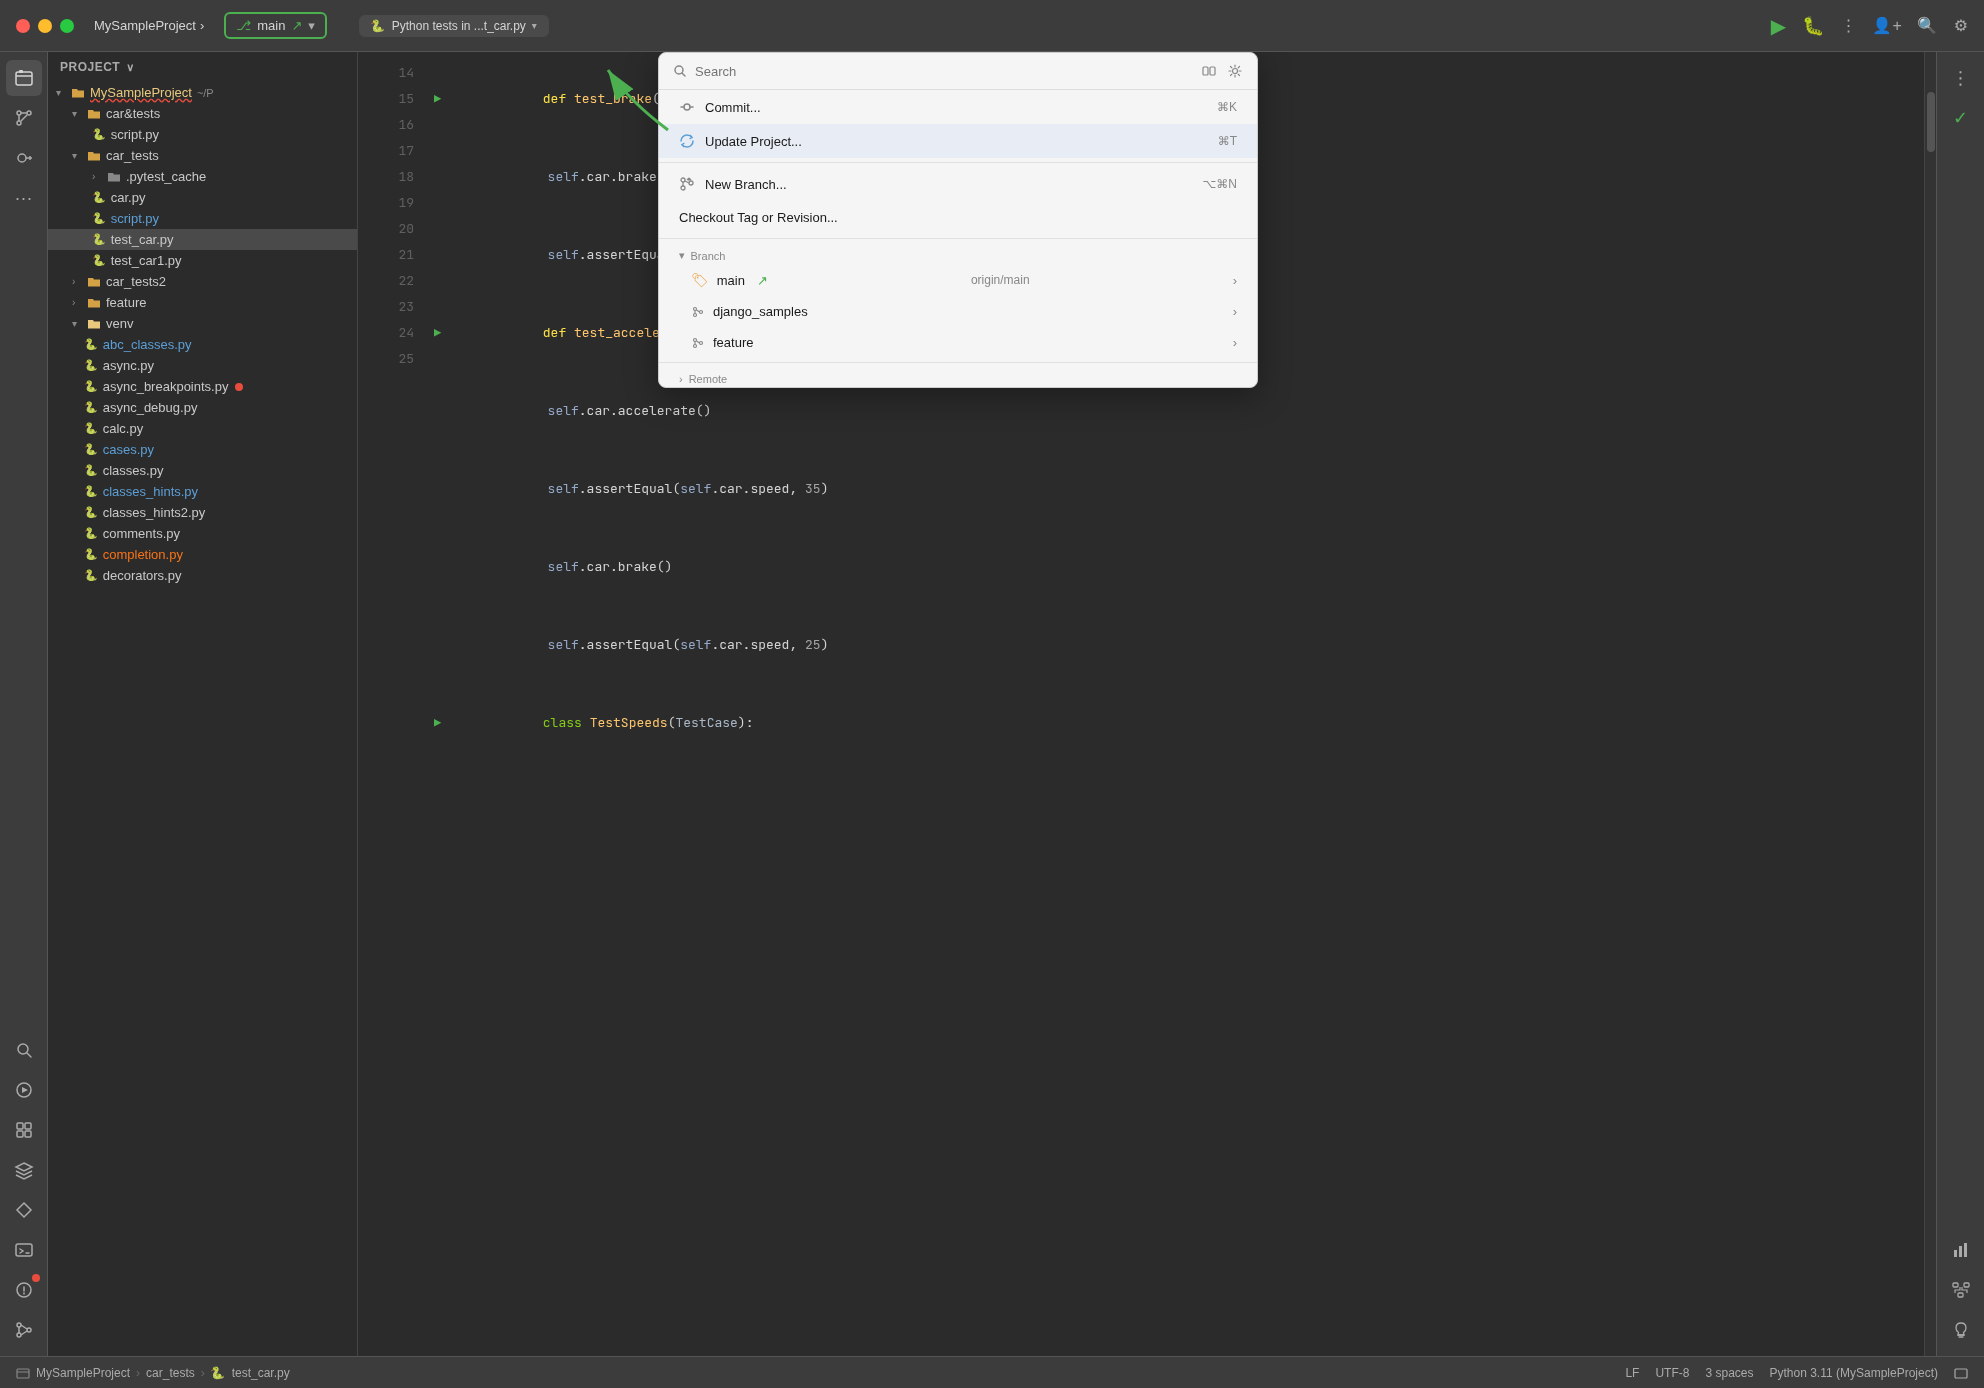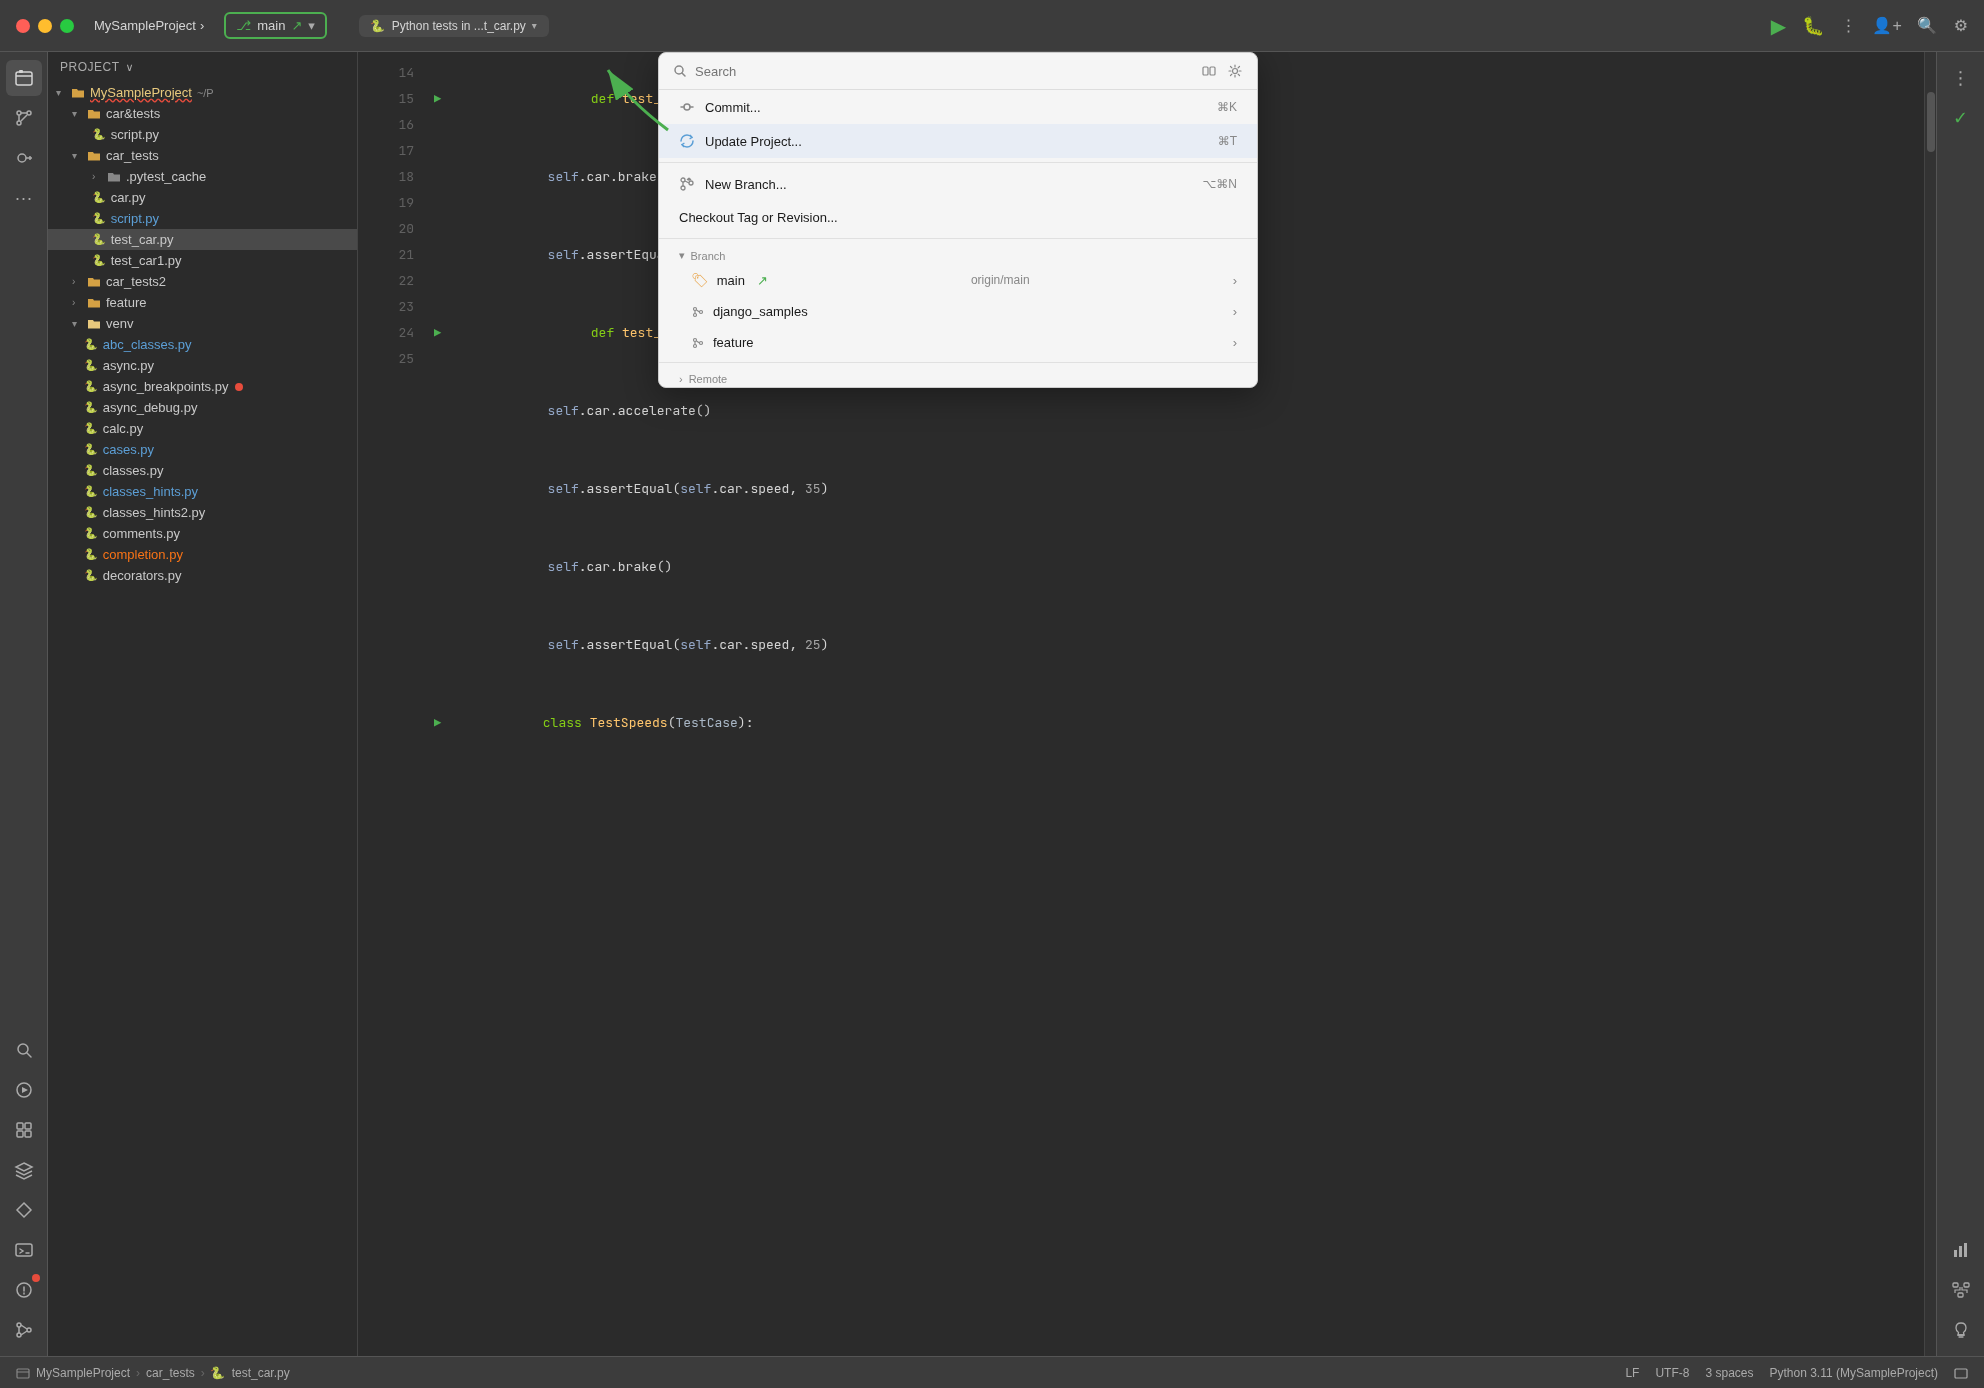--- a/index.html
+++ b/index.html
@@ -129,21 +129,21 @@
       display: flex;
       flex-direction: column;
     }
     .panel-header {
       padding: 8px 12px;
       font-size: 12px;
       color: #aaa;
       display: flex;
       align-items: center;
       gap: 6px;
-      font-weight: 400;
+      font-weight: 700;
       text-transform: uppercase;
       letter-spacing: 0.5px;
     }
     .tree-item {
       padding: 3px 0;
       padding-left: var(--indent, 8px);
       cursor: pointer;
       display: flex;
       align-items: center;
       gap: 5px;
@@ -183,21 +183,21 @@
       overflow: hidden;
     }
     .code-line {
       padding: 0 8px;
       white-space: pre;
       display: flex;
       align-items: center;
       gap: 4px;
     }
     .code-run-arrow { color: #4caf50; font-size: 12px; }
-    .kw-def { color: #84cc16; margin-left: 48px; }
+    .kw-def { color: #fde047; }
     .kw-class { color: #84cc16; }
     .kw-self { color: #94a8c8; }
     .fn-name { color: #ffc66d; }
     .number { color: #a3a3a3; }
     .paren { color: #d4d4d4; }
     .plain { color: #d4d4d4; }
 
     
     .dropdown-overlay {
       position: absolute;

